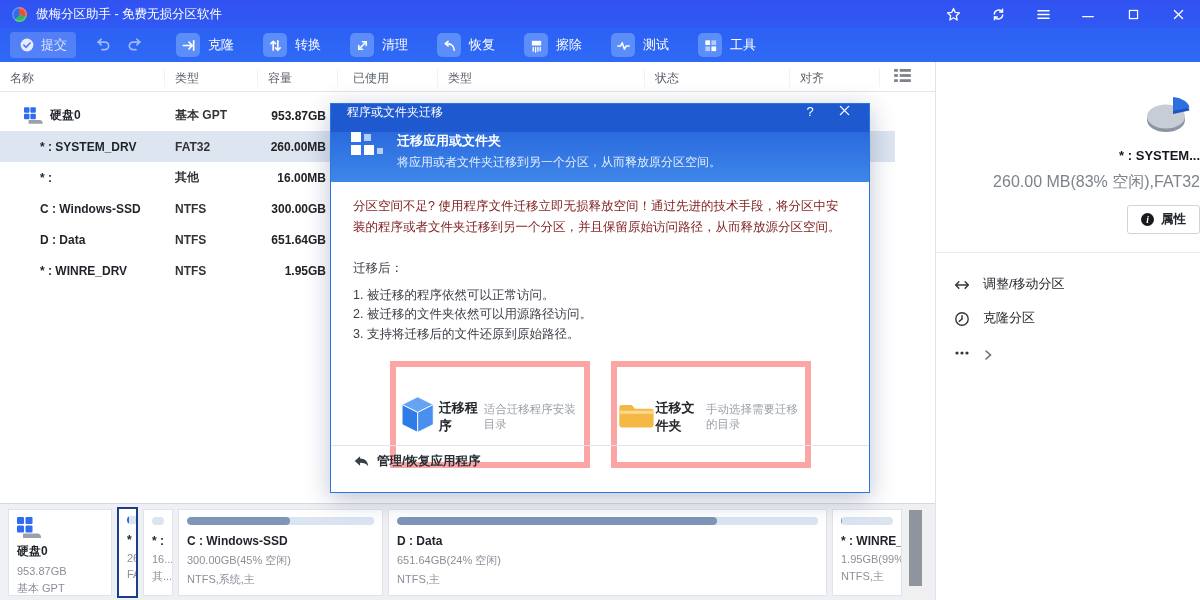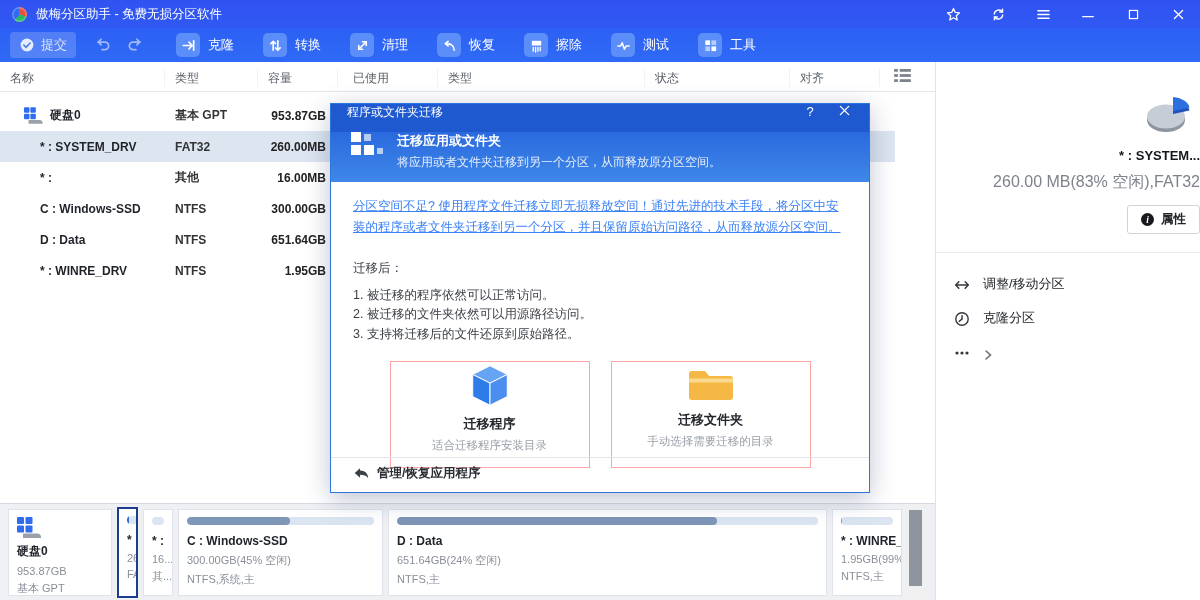--- a/index.html
+++ b/index.html
@@ -92,30 +92,30 @@
   .app-grid{position:relative;width:33px;height:27px;flex:none;}
   .app-grid i{position:absolute;background:#fff;}
   .ag1{left:0;top:0;width:10px;height:10px;}
   .ag2{left:13px;top:2px;width:7px;height:7px;opacity:.65;}
   .ag3{left:0;top:13px;width:10px;height:10px;}
   .ag4{left:13px;top:13px;width:10px;height:10px;}
   .ag5{left:26px;top:16px;width:6px;height:6px;opacity:.65;}
   .dlg-bhead{color:#fff;font-size:13px;font-weight:bold;margin-bottom:4px;}
   .dlg-bsub{color:rgba(255,255,255,.88);font-size:12px;}
   .dlg-body{padding:14px 22px 0;}
-  .dlg-intro{font-size:12.5px;color:#3b82f6;line-height:1.7;text-decoration:underline;}
+  .dlg-intro{font-size:12.5px;color:#7f1d1d;line-height:1.7;}
   .dlg-after{font-size:12.5px;color:#3a3e45;margin-top:21px;}
   .dlg-list{margin-top:11px;font-size:12.5px;color:#3a3e45;line-height:1.25;}
   .dlg-list div{margin-bottom:4px;}
   .dlg-cards{display:flex;justify-content:center;gap:21px;margin-top:19px;}
-  .mig-card{width:200px;height:107px;border:1px solid #fca5a5;background:#fff;display:flex;flex-direction:column;
-    align-items:center;justify-content:flex-start;cursor:default;}
+  .mig-card{width:200px;height:107px;border:6px solid #fca5a5;background:#fff;display:flex;flex-direction:row;
+    align-items:center;justify-content:center;cursor:default;}
   .mig-title{font-size:13px;font-weight:bold;color:#23262b;margin-top:5px;}
   .mig-sub{font-size:11.5px;color:#9aa0a8;margin-top:5px;}
-  .dlg-footer{position:absolute;left:0;bottom:4px;width:100%;height:31px;border-top:1px solid #e2e5ea;
+  .dlg-footer{position:absolute;left:0;bottom:16px;width:100%;height:31px;border-top:1px solid #e2e5ea;
     display:flex;align-items:center;padding-left:22px;gap:8px;}
   .dlg-link{font-size:12.5px;color:#2b2f35;font-weight:bold;cursor:default;}
 </style>
 </head>
 <body>
 
 <div class="window">
 
   <div class="titlebar">
     <div class="tb-left">

